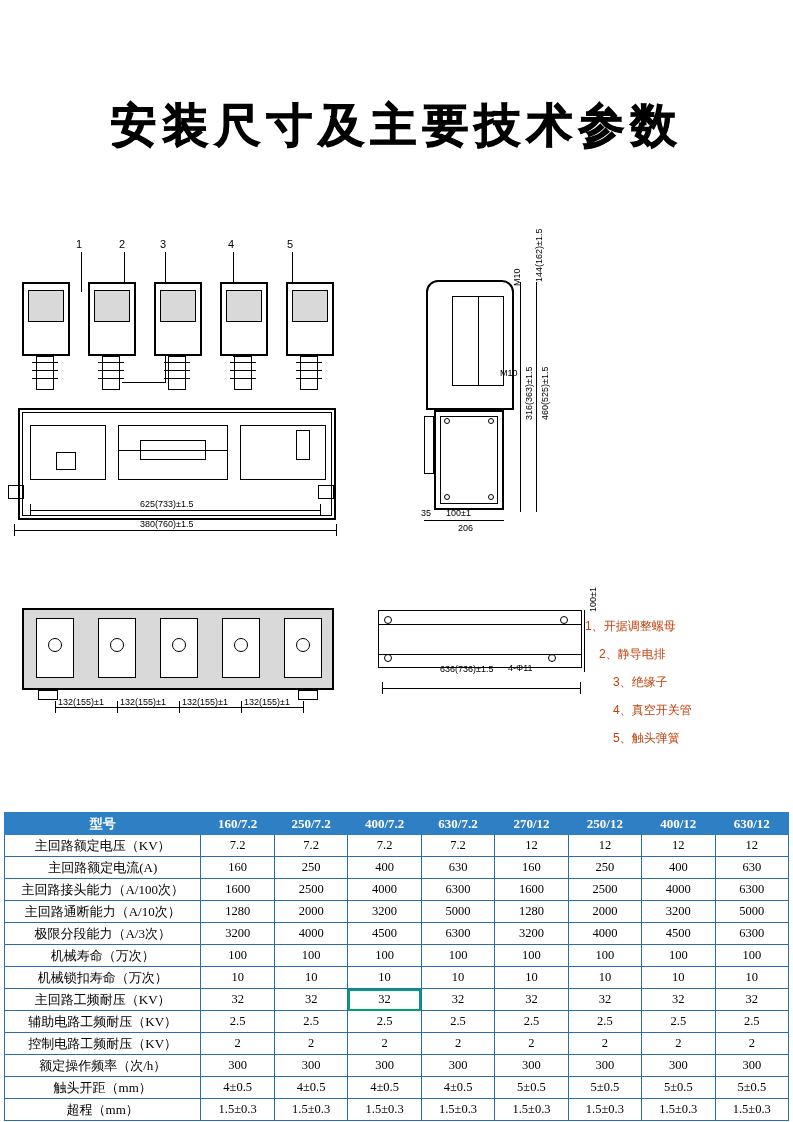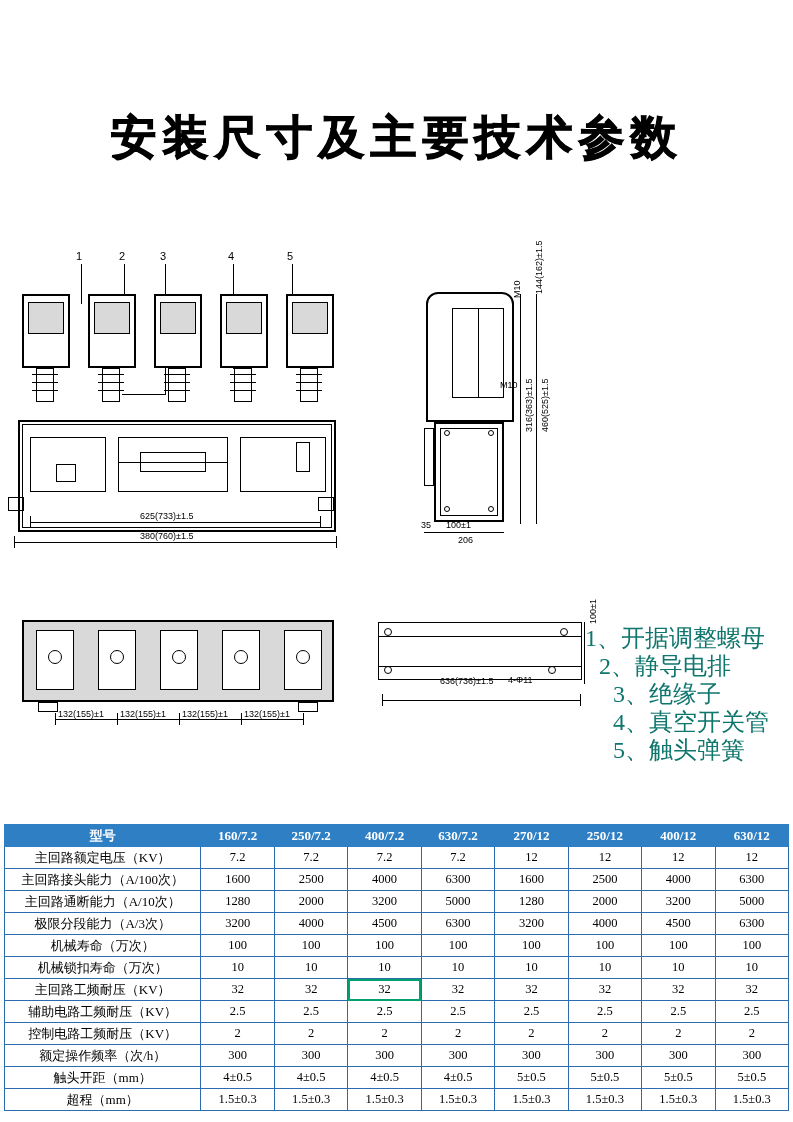--- a/index.html
+++ b/index.html
@@ -4,21 +4,21 @@
 <style>
   html,body{margin:0;padding:0;}
   body{
     width:793px;height:1122px;
     background:#ffffff;
     font-family:"Liberation Serif", serif;
     color:#000;
     position:relative;
     overflow:hidden;
   }
-  .page{position:relative;width:793px;height:865px;margin-top:12px;}
+  .page{position:relative;width:793px;height:865px;}
 
   
   .title{
     position:absolute;left:0;top:95px;width:793px;
     text-align:center;
     font-family:"DejaVu Serif", serif;
     font-weight:bold;
     font-size:46px;
     letter-spacing:6px;
     color:#000;
@@ -44,24 +44,24 @@
   .callout{
     position:absolute;
     font-family:"Liberation Sans", sans-serif;
     font-size:11px;
     color:#000;
   }
 
   
   .legend{
     position:absolute;left:585px;top:612px;width:208px;
-    font-family:Liberation Serif, serif;
-    font-size:24px;
+    font-family:Liberation Sans, sans-serif;
+    font-size:12px;
     line-height:28px;
-    color:#0f766e;
+    color:#c2410c;
   }
   .legend div{white-space:nowrap;text-align:left;}
   .legend div.ind1{padding-left:0px;}
   .legend div.ind2{padding-left:14px;}
   .legend div.ind3{padding-left:28px;}
 
   
   .tablewrap{position:absolute;left:4px;top:812px;width:785px;}
   table.spec{
     border-collapse:collapse;
@@ -268,20 +268,31 @@
           <td class="val">7.2</td>
           <td class="val">7.2</td>
           <td class="val">7.2</td>
           <td class="val">7.2</td>
           <td class="val">12</td>
           <td class="val">12</td>
           <td class="val">12</td>
           <td class="val">12</td>
         </tr>
         <tr>
+          <td class="rowlabel">主回路额定电流(A)</td>
+          <td class="val">160</td>
+          <td class="val">250</td>
+          <td class="val">400</td>
+          <td class="val">630</td>
+          <td class="val">160</td>
+          <td class="val">250</td>
+          <td class="val">400</td>
+          <td class="val">630</td>
+        </tr>
+        <tr>
           <td class="rowlabel">主回路接头能力（A/100次）</td>
           <td class="val">1600</td>
           <td class="val">2500</td>
           <td class="val">4000</td>
           <td class="val">6300</td>
           <td class="val">1600</td>
           <td class="val">2500</td>
           <td class="val">4000</td>
           <td class="val">6300</td>
         </tr>

